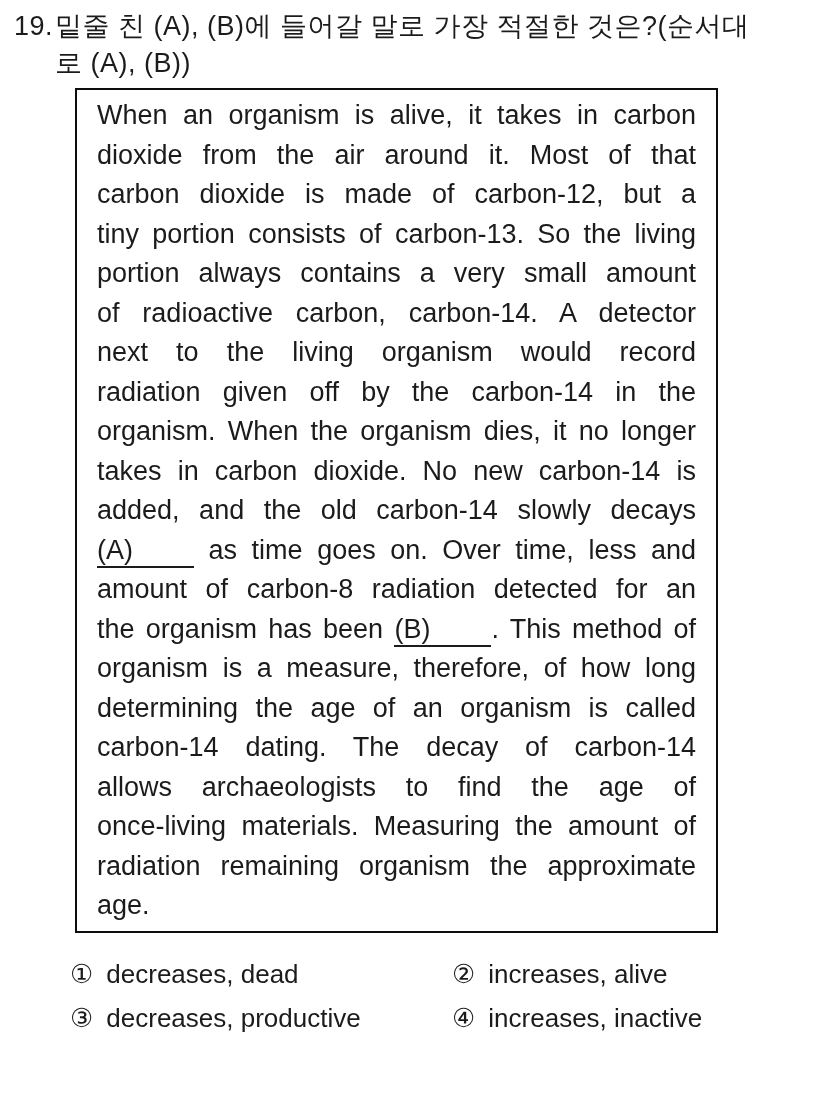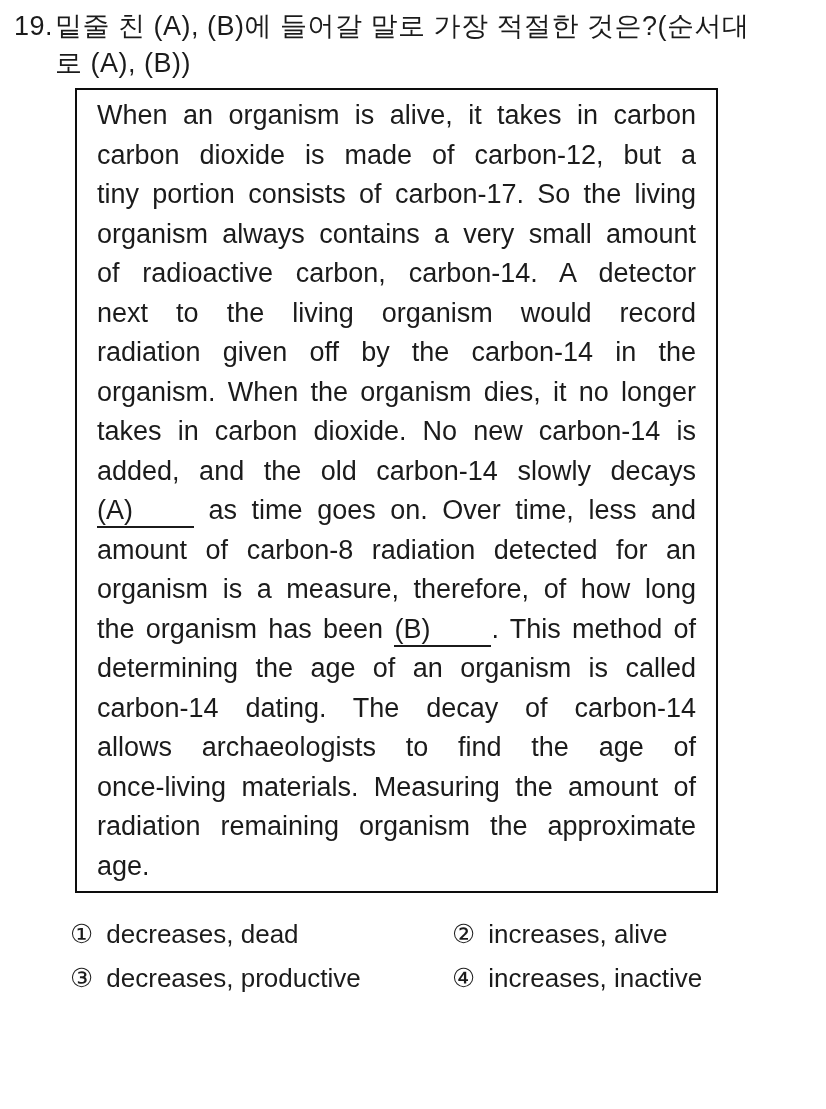--- a/index.html
+++ b/index.html
@@ -86,39 +86,40 @@
   <div class="q-header">
     <span class="q-num">19.</span>
     <div class="q-text">
       <div>밑줄 친 (A), (B)에 들어갈 말로 가장 적절한 것은?(순서대</div>
       <div>로 (A), (B))</div>
     </div>
   </div>
 
   <div class="passage-box">
     <div class="pl">When an organism is alive, it takes in carbon</div>
+    <div class="pl">dioxide from the air around it. Most of that</div>
     <div class="pl">carbon dioxide is made of carbon-12, but a</div>
-    <div class="pl">tiny portion consists of carbon-17. So the living</div>
-    <div class="pl">organism always contains a very small amount</div>
+    <div class="pl">tiny portion consists of carbon-13. So the living</div>
+    <div class="pl">portion always contains a very small amount</div>
     <div class="pl">of radioactive carbon, carbon-14. A detector</div>
     <div class="pl">next to the living organism would record</div>
     <div class="pl">radiation given off by the carbon-14 in the</div>
     <div class="pl">organism. When the organism dies, it no longer</div>
     <div class="pl">takes in carbon dioxide. No new carbon-14 is</div>
     <div class="pl">added, and the old carbon-14 slowly decays</div>
     <div class="pl">
       <span class="blank">(A)</span>
       <span>as time goes on. Over time, less and</span>
     </div>
     <div class="pl">amount of carbon-8 radiation detected for an</div>
-    <div class="pl">organism is a measure, therefore, of how long</div>
     <div class="pl">
       <span>the organism has been</span>
       <span class="blank">(B)</span><span>. This method of</span>
     </div>
+    <div class="pl">organism is a measure, therefore, of how long</div>
     <div class="pl">determining the age of an organism is called</div>
     <div class="pl">carbon-14 dating. The decay of carbon-14</div>
     <div class="pl">allows archaeologists to find the age of</div>
     <div class="pl">once-living materials. Measuring the amount of</div>
     <div class="pl">radiation remaining organism the approximate</div>
     <div class="pl last">age.</div>
   </div>
 
   <div class="choices">
     <div class="choice">

